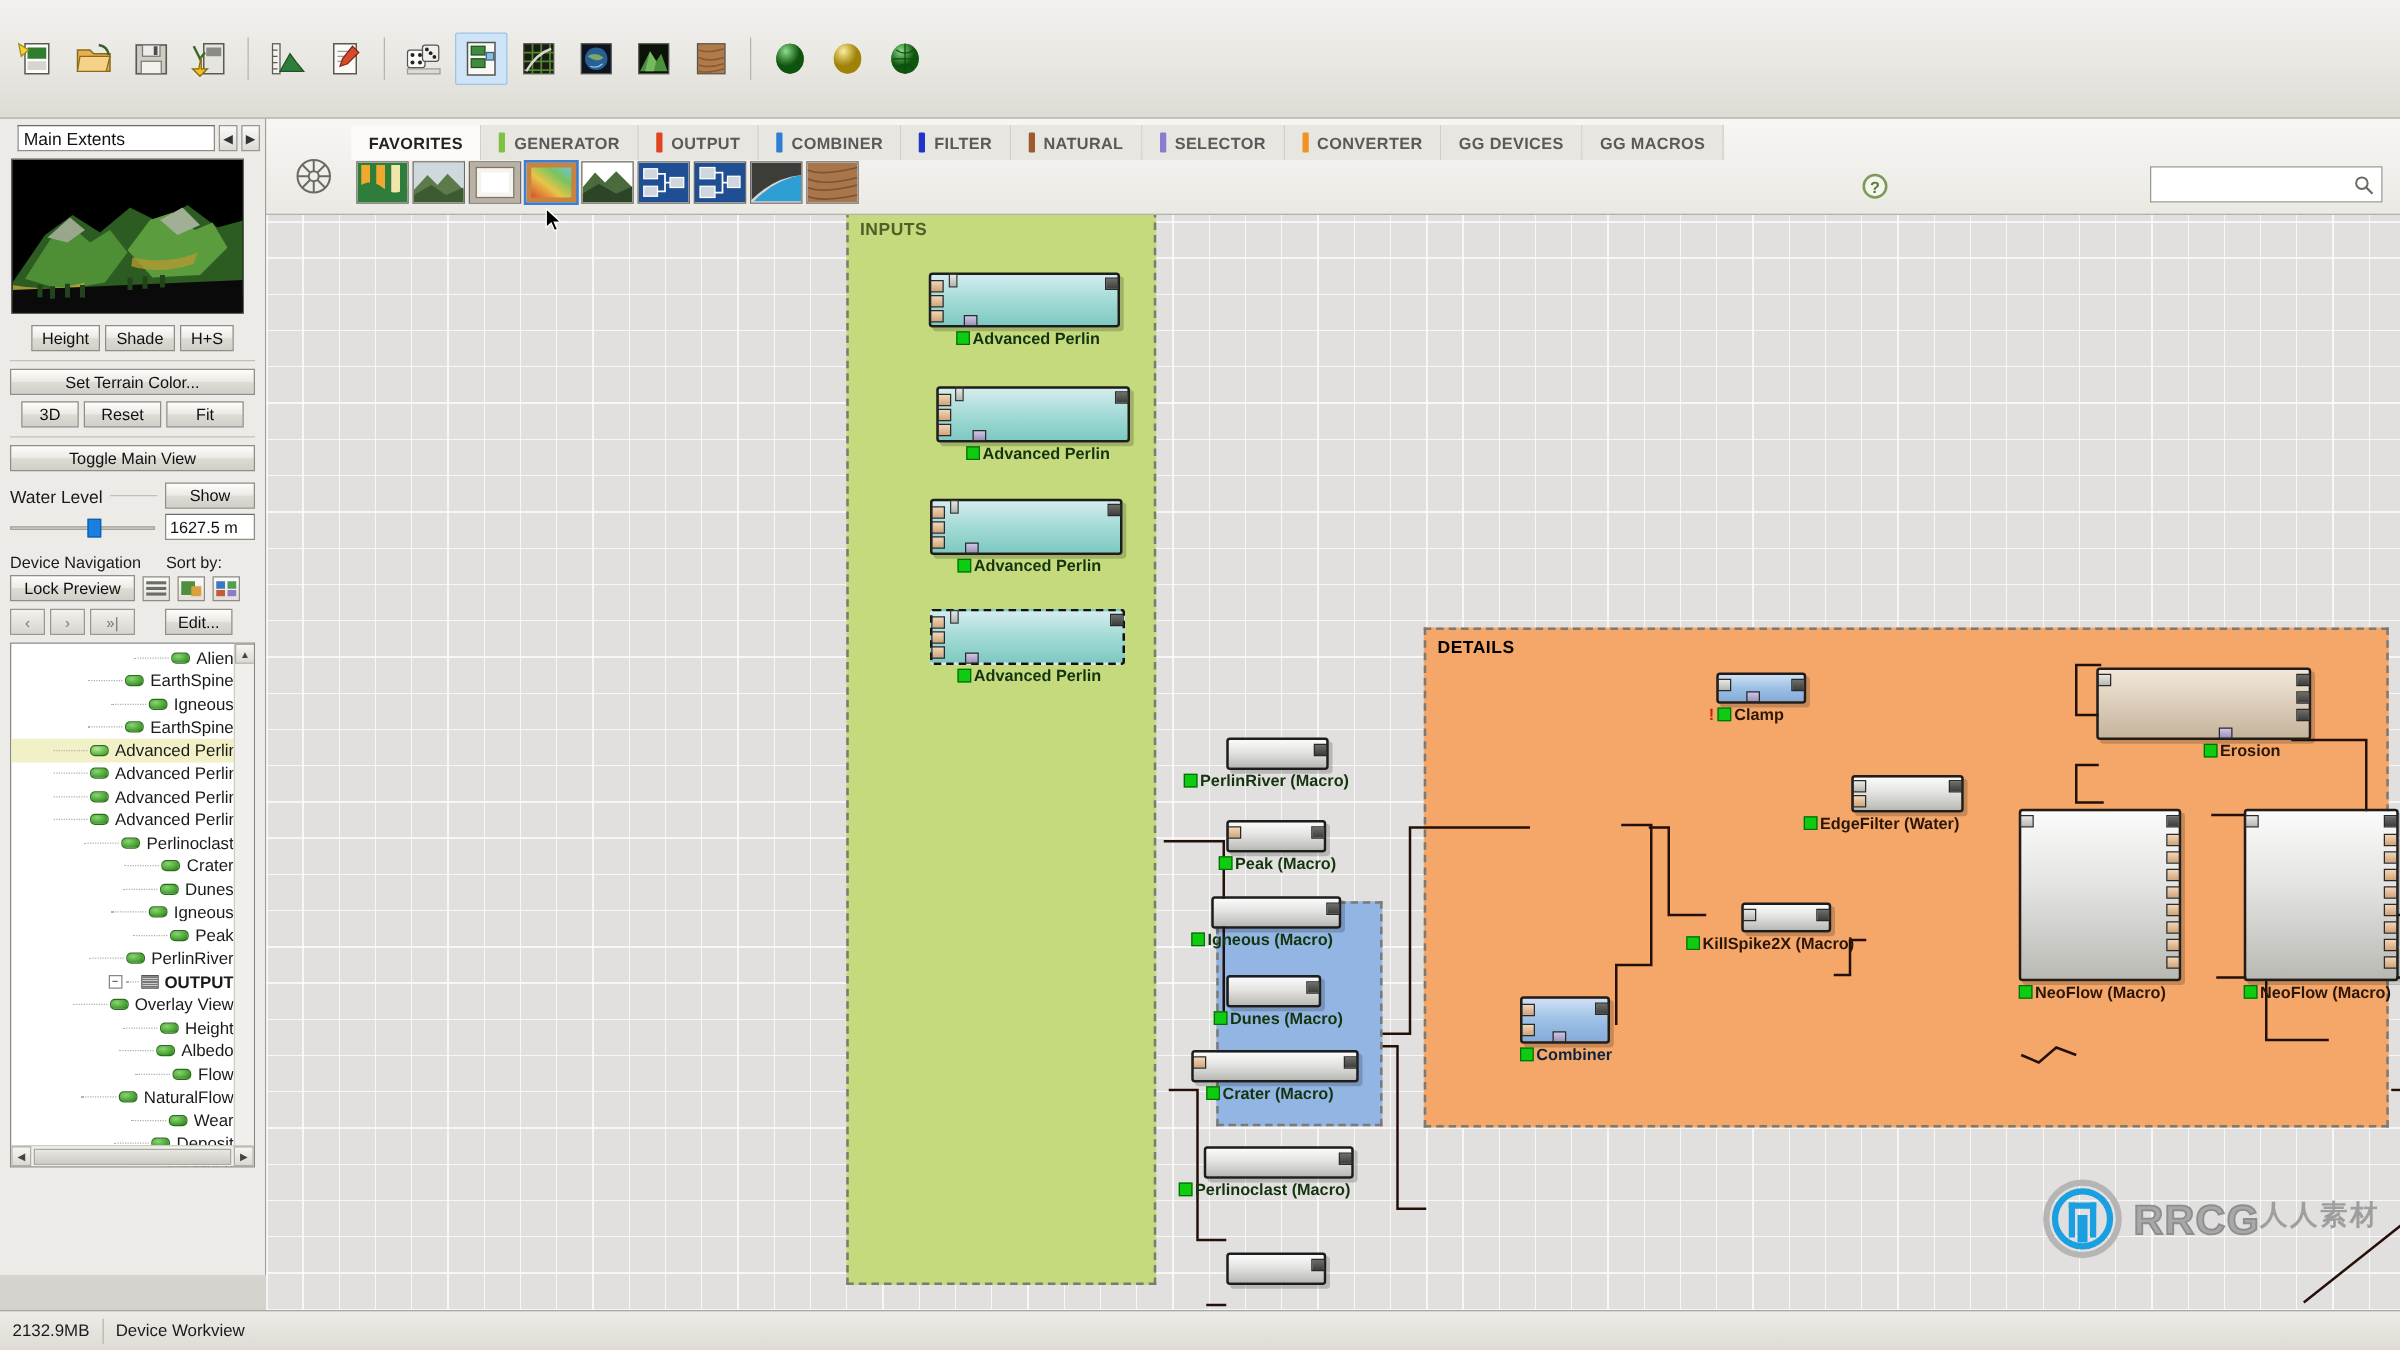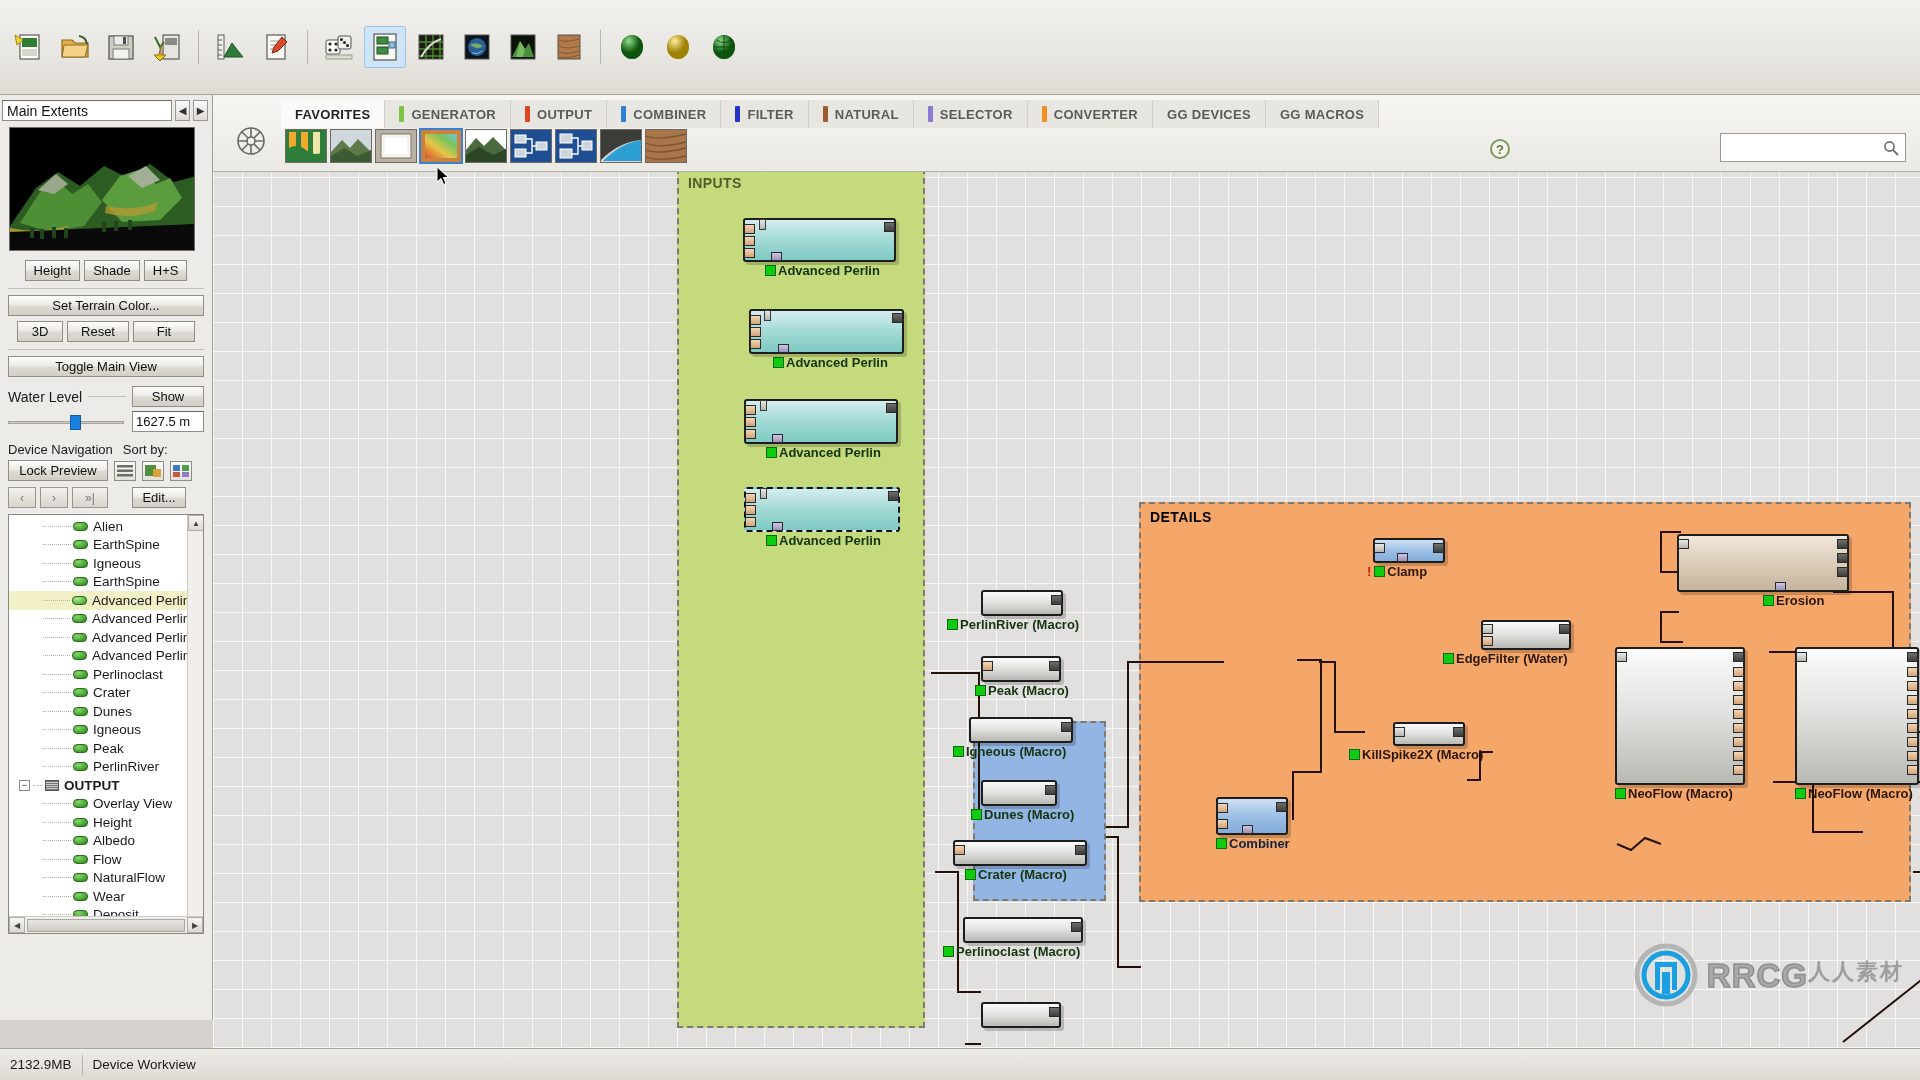--- a/index.html
+++ b/index.html
@@ -31,21 +31,21 @@
   }
   .tb-sep { width: 1px; height: 34px; background: #b8b5ae; margin: 0 8px; }
   .ico { width: 32px; height: 32px; position: relative; display:block; }
 
   
   #leftpanel {
     position: absolute; left: 0; top: 95px; width: 213px; height: 925px;
     background: #ecebe7; border-right: 1px solid #9f9c95;
     font-size: 14px; color: #1a1a1a;
   }
-  #extents-bar { display:flex; align-items:center; padding: 5px 4px 3px 2px; }
+  #extents-bar { display:flex; align-items:center; padding: 5px 4px 3px 14px; }
   #extents-input {
     flex: 1 1 auto; height: 21px; background: #fff;
     border: 1px solid #8f8c86; border-top-color:#6d6a65;
     font-size: 14px; padding: 1px 4px; color:#111;
     display:flex; align-items:center;
   }
   .arrow-btn {
     width: 15px; height: 21px; margin-left: 3px;
     background: linear-gradient(180deg,#fbfbfa,#dedbd5);
     border: 1px solid #9a9790; font-size: 10px;
@@ -71,35 +71,35 @@
   #slider-row { display:flex; align-items:center; margin: 4px 8px 0 8px; gap:8px; }
   .slider { position: relative; flex: 1 1 auto; height: 18px; }
   .slider-track { position:absolute; top:8px; left:0; right:0; height:3px;
      background:#cfccc6; border:1px solid #a6a39d; }
   .slider-thumb { position:absolute; top:2px; left:62px; width:11px; height:15px;
      background:#1b7fe0; border:1px solid #0f5fa8; }
   #water-val { width: 72px; height: 21px; background:#fff; border:1px solid #8f8c86;
      border-top-color:#6d6a65; font-size:13px; padding:1px 3px; color:#111;
      display:flex; align-items:center; }
 
-  #devnav-row { display:flex; align-items:center; margin: 10px 8px 0 8px; gap: 10px; font-size:13px;}
+  #devnav-row { display:flex; align-items:center; margin: 10px 8px 0 8px; gap: 20px; font-size:13px;}
   #lock-row { display:flex; align-items:center; margin: 3px 8px 0 8px; gap: 6px; }
   .sort-ico { width:22px; height:20px; border:1px solid #8f8c86;
      background: linear-gradient(180deg,#fbfbfa,#e3e0da); position:relative; }
   #navbtn-row { display:flex; align-items:center; margin: 6px 8px 0 8px; gap: 4px; }
   .navbtn { width: 28px; height: 21px; display:flex;align-items:center;justify-content:center;
      background: linear-gradient(180deg,#f3f1ed,#d8d5ce); border:1px solid #9a9790;
      font-size: 12px; color:#777; }
 
   #tree {
     margin: 6px 8px 0 8px; background:#fff; border:1px solid #8b8884;
     height: 420px; position:relative; overflow:hidden; font-size:13.5px;
   }
   #treelist { position:absolute; left:0; top:0; right:16px; bottom:0; overflow:hidden; padding-top:2px;}
-  .tnode { height:18.5px; display:flex; align-items:center; padding-left: 10px; white-space:nowrap;}
+  .tnode { height:18.5px; display:flex; align-items:center; padding-left: 10px; white-space:nowrap;justify-content:flex-end;}
   .tnode.sel { background:#f2f0c6; }
   .tdash { width:28px; border-bottom:1px dotted #b3b1ad; height:1px; margin-right:2px;}
   .tcap {
     width: 15px; height: 9px; border-radius: 4px; margin-right: 5px; flex: 0 0 auto;
     background: radial-gradient(ellipse at 35% 30%, #89d66e 0%, #3f9c2c 70%, #2b6e1d 100%);
     border: 1px solid #2d6c1f;
   }
   .tcap.sel2 { background: radial-gradient(ellipse at 35% 30%, #b8e89e 0%, #57b23c 70%, #357f23 100%); }
   .tgrp { width:14px;height:11px;margin-right:5px;flex:0 0 auto;
      background: repeating-linear-gradient(0deg,#777 0 1px,#ccc 1px 2px);

